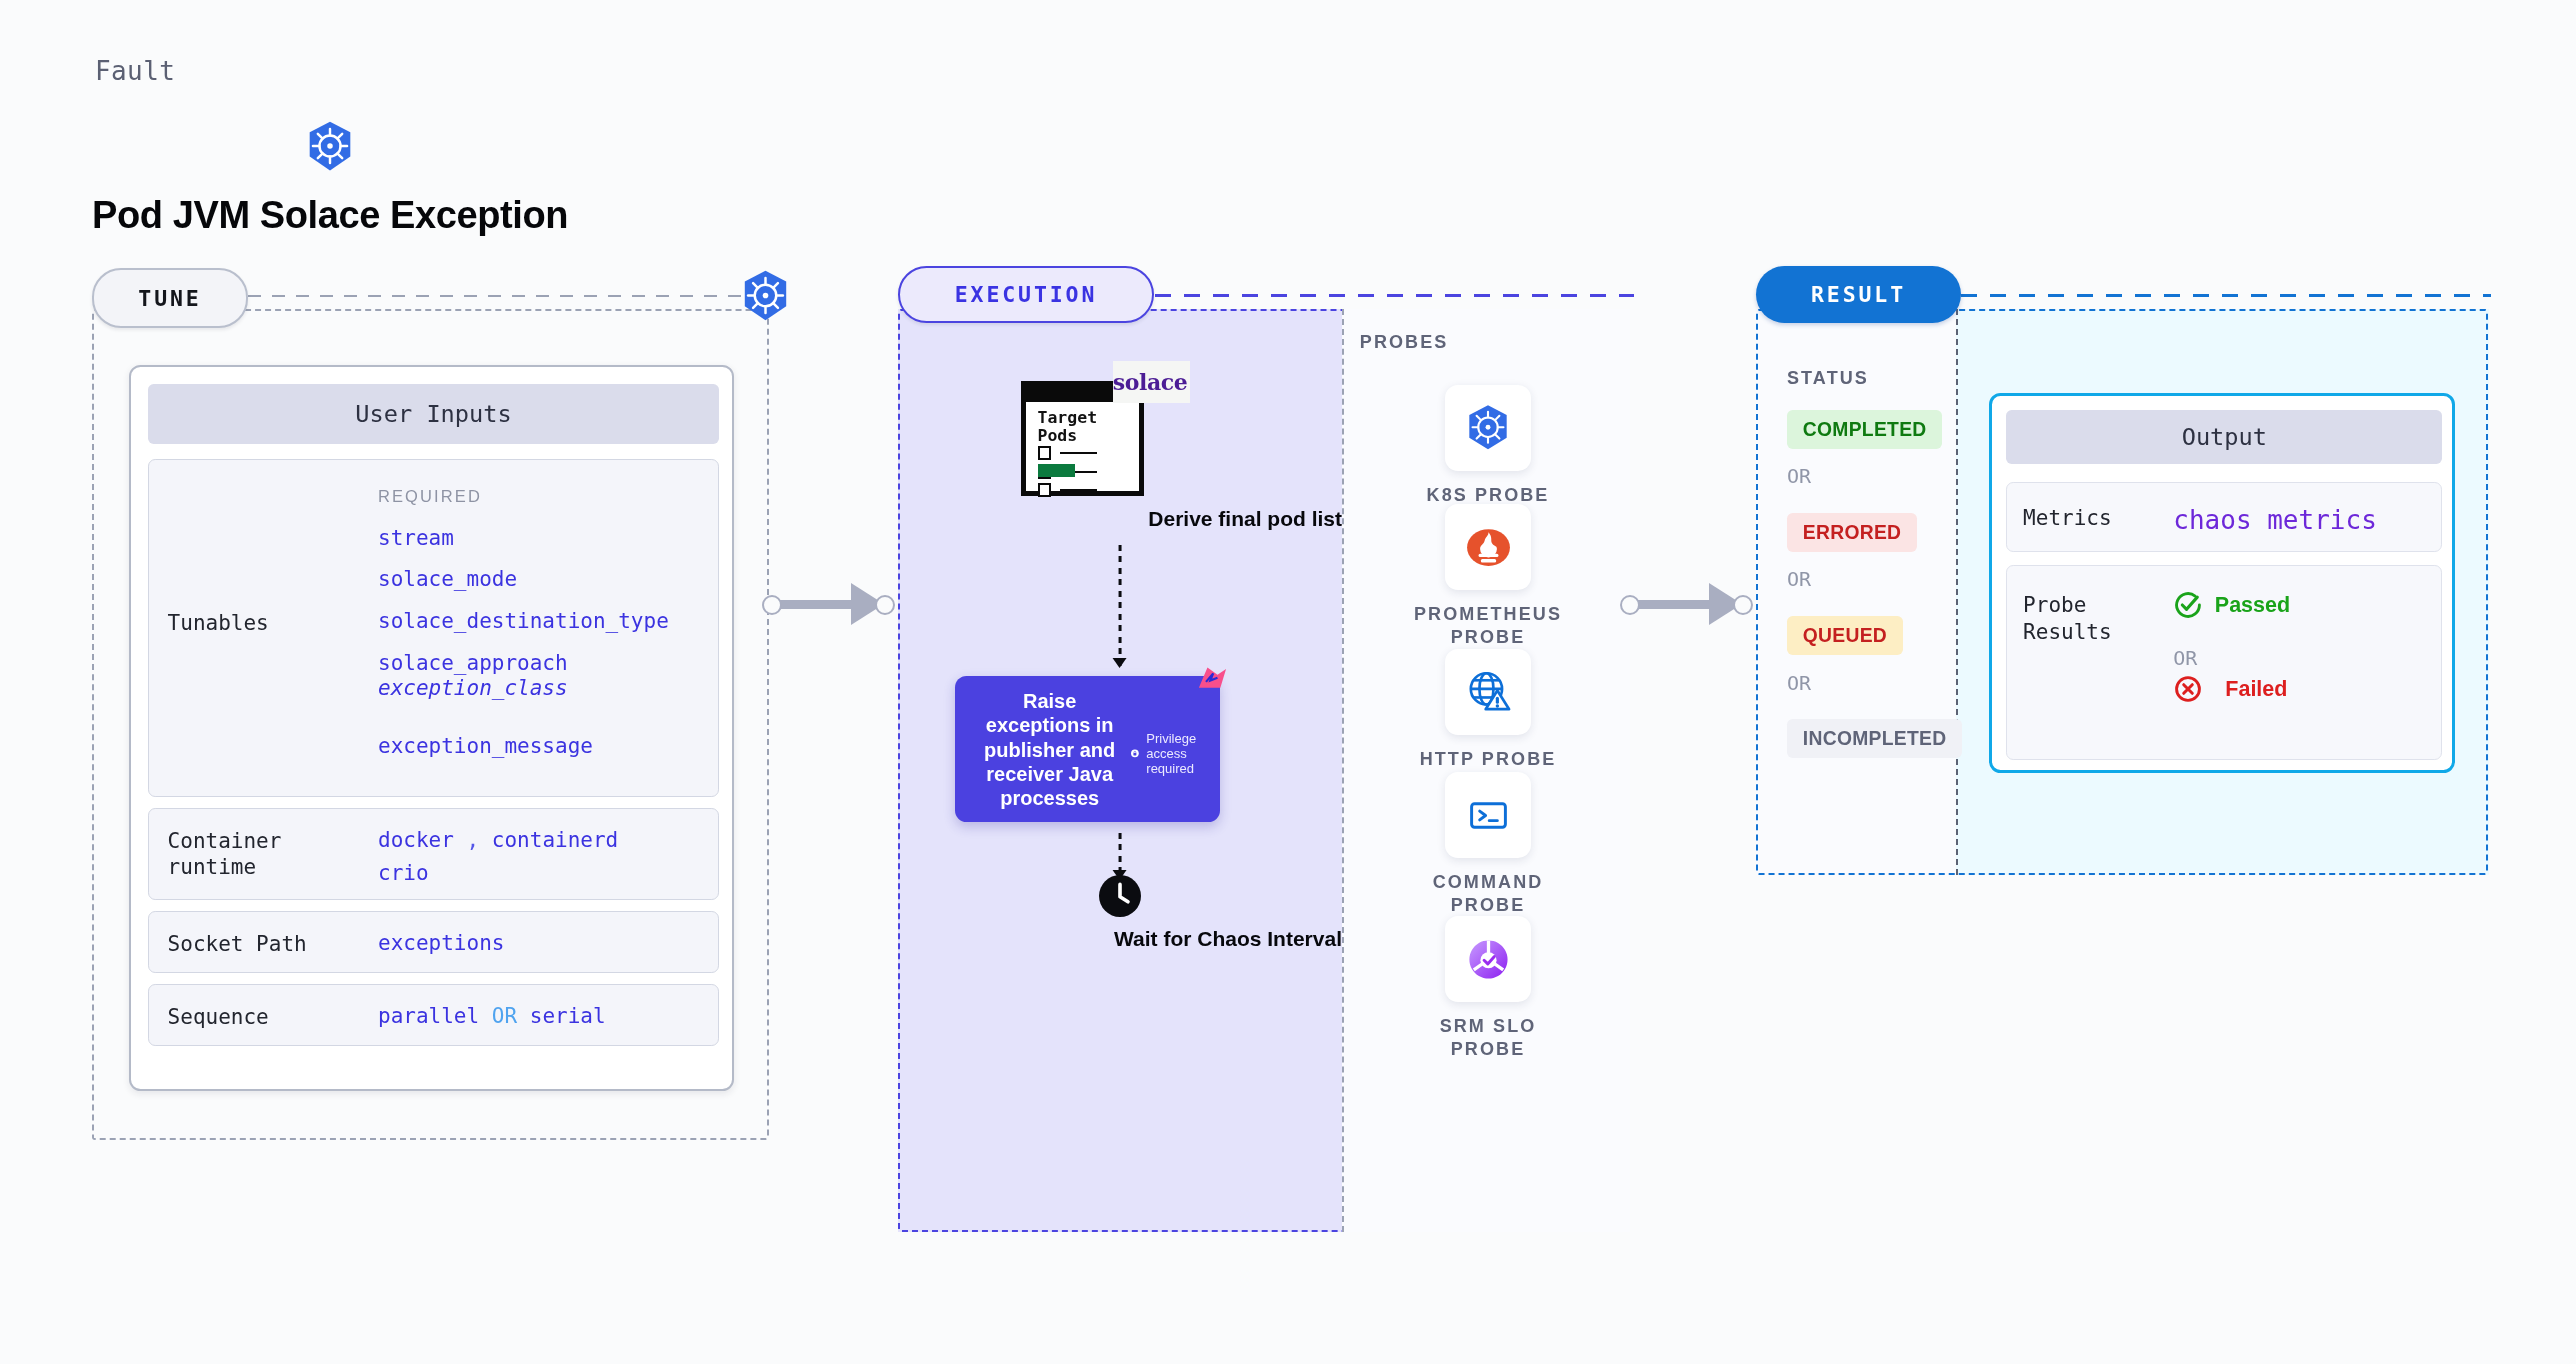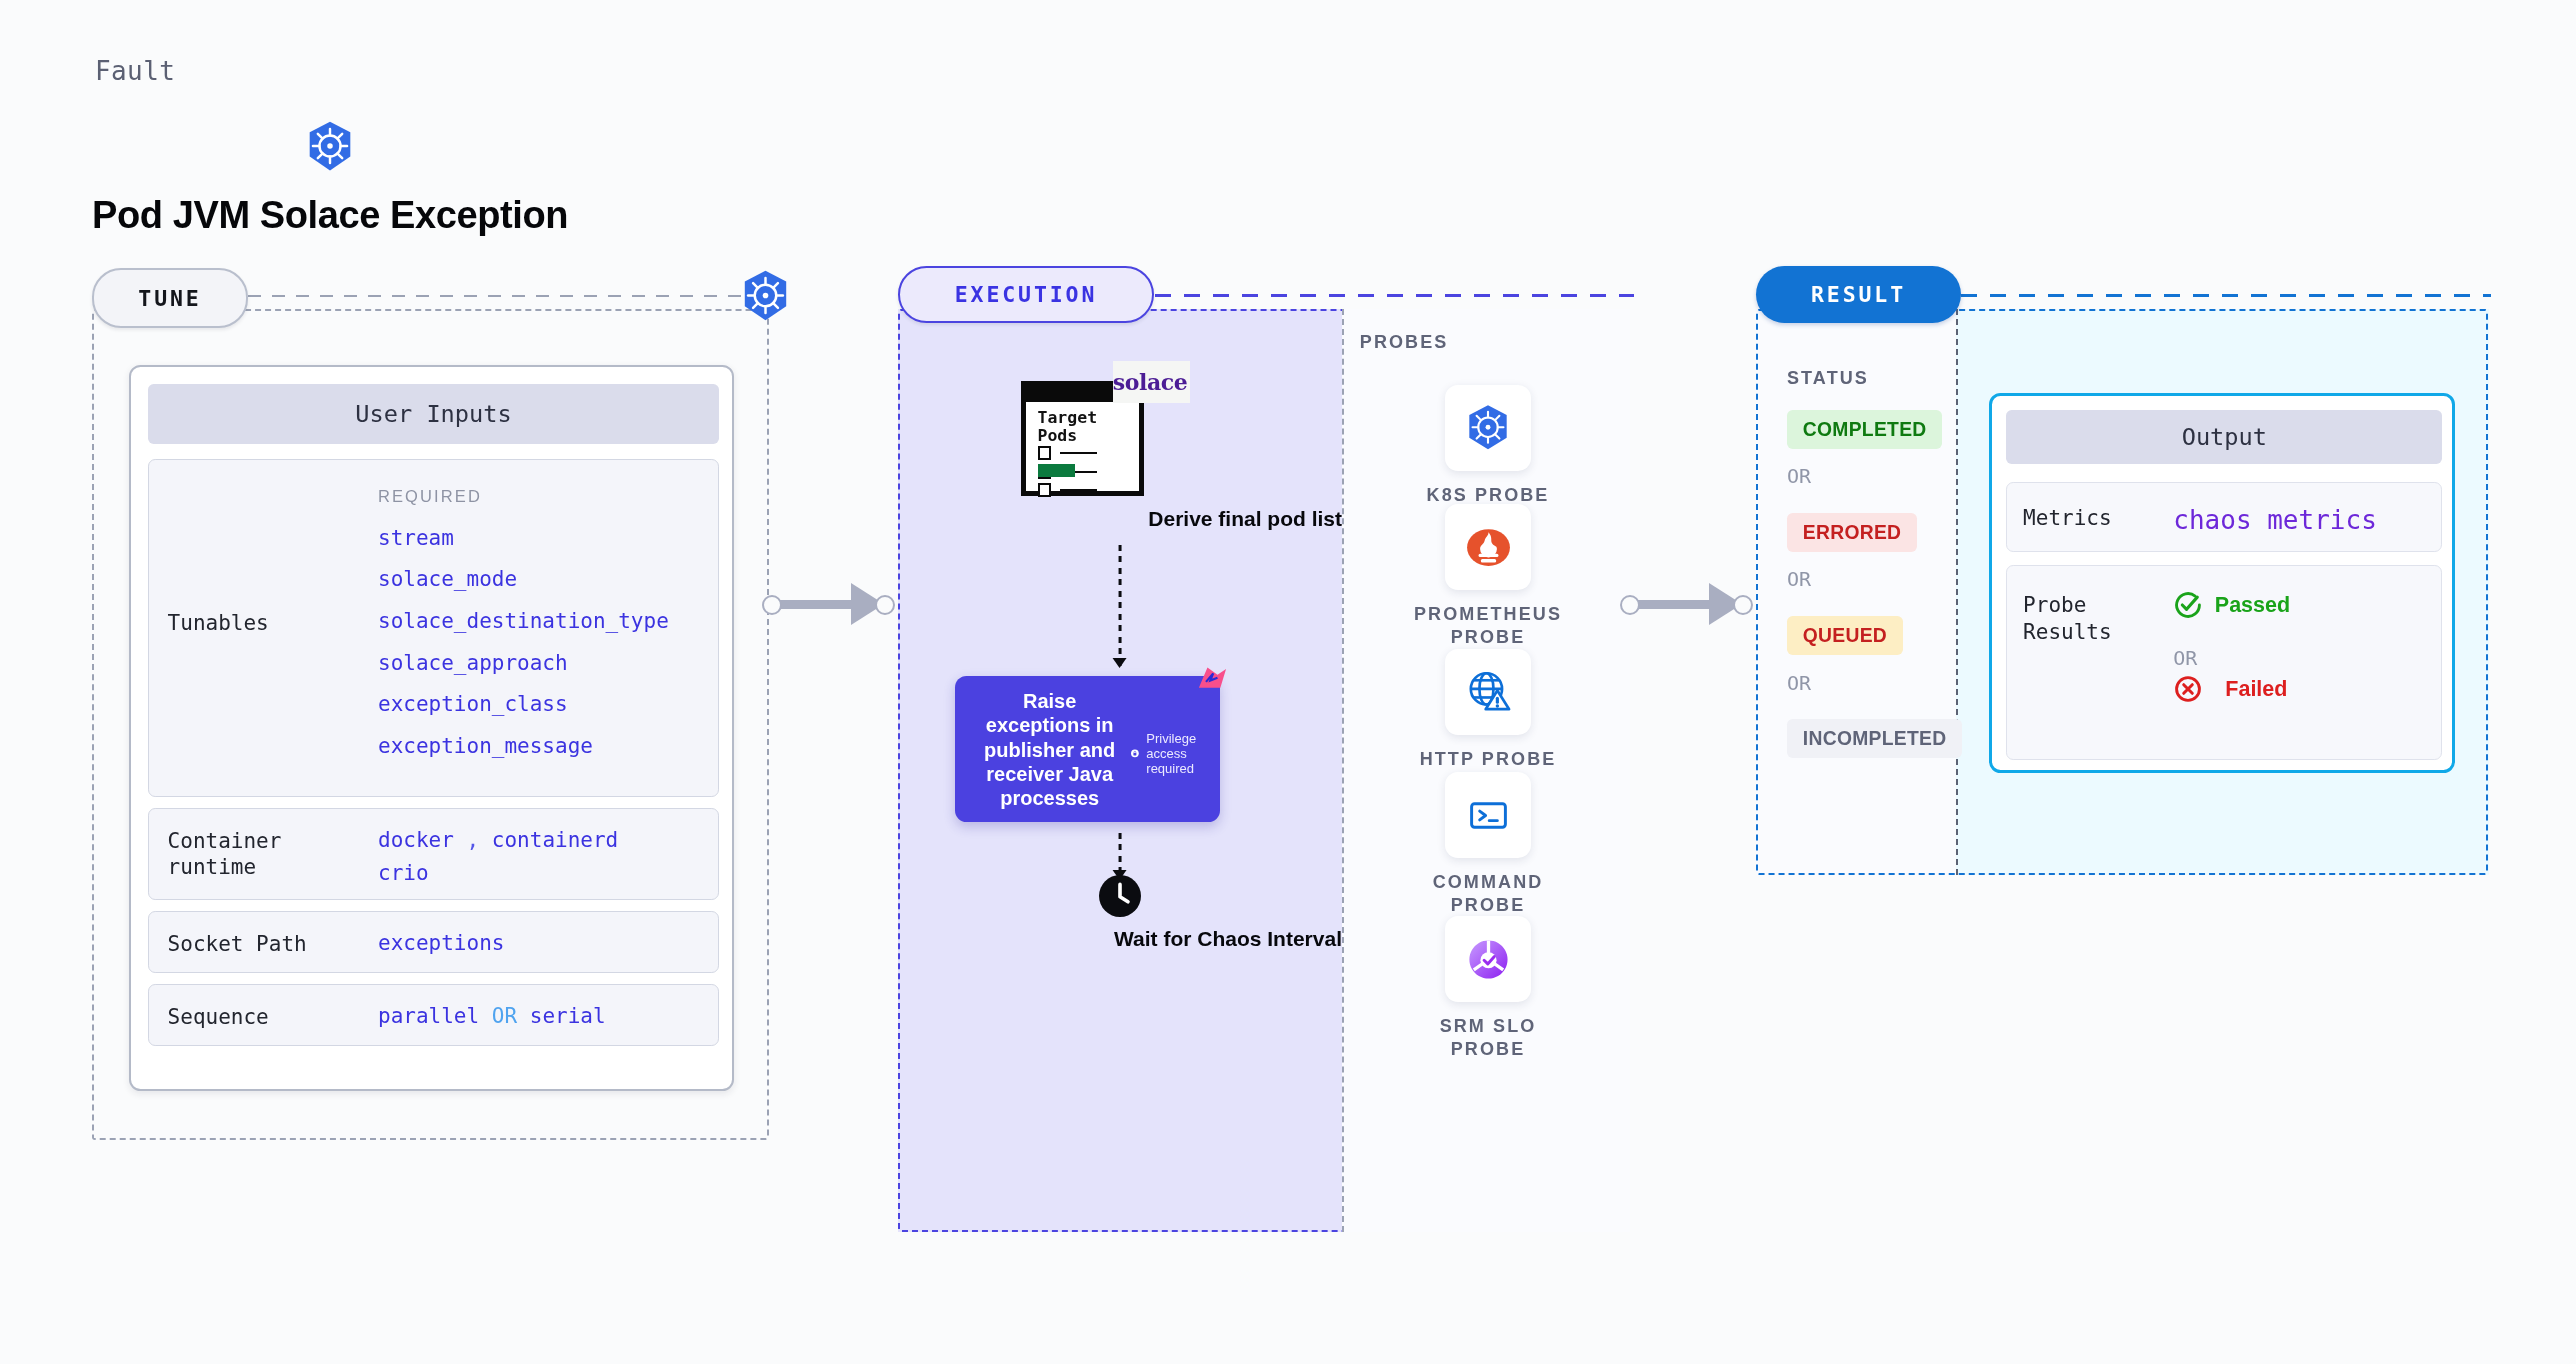--- a/index.html
+++ b/index.html
@@ -295,21 +295,21 @@
     <div class="ui-head">User Inputs</div>
 
     <div class="kv-box" style="top:92px;height:338px;">
       <div class="kv-label" style="top:150px;">Tunables</div>
       <div class="kv-vals">
         <div class="req-tag" style="position:absolute;top:27px;left:0;">REQUIRED</div>
         <div class="tn" style="position:absolute;top:66px;left:0;">stream</div>
         <div class="tn" style="position:absolute;top:107px;left:0;">solace_mode</div>
         <div class="tn" style="position:absolute;top:149px;left:0;">solace_destination_type</div>
         <div class="tn" style="position:absolute;top:191px;left:0;">solace_approach</div>
-        <div class="tn" style="position:absolute;top:232px;left:0;">exception_class</div>
+        <div class="tn" style="position:absolute;top:216px;left:0;font-style:italic;">exception_class</div>
         <div class="tn" style="position:absolute;top:274px;left:0;">exception_message</div>
       </div>
     </div>
 
     <div class="kv-box" style="top:441px;height:92px;">
       <div class="kv-label" style="top:18.6px;">
         <span>Container</span><br>
         <span>runtime</span>
       </div>
       <div class="tn" style="position:absolute;left:229px;top:18.6px;">

